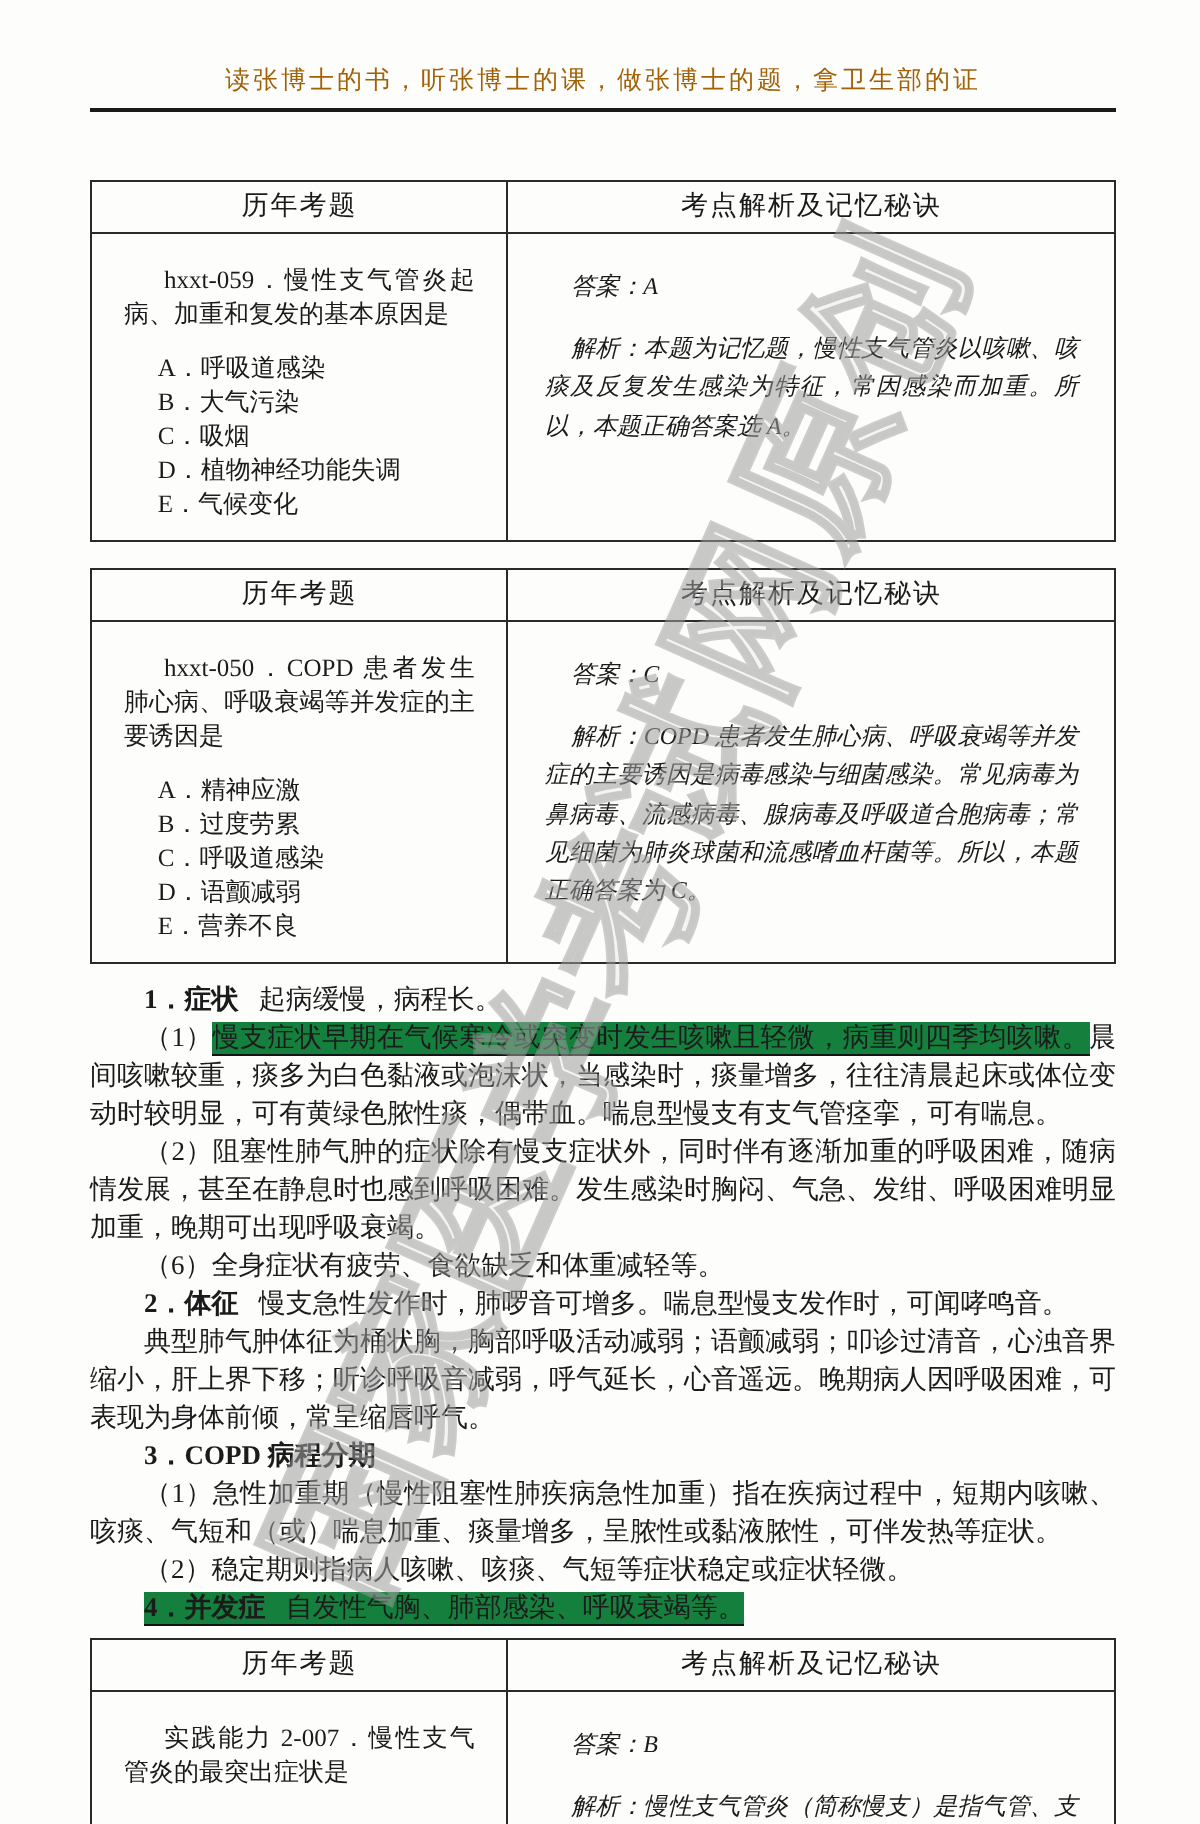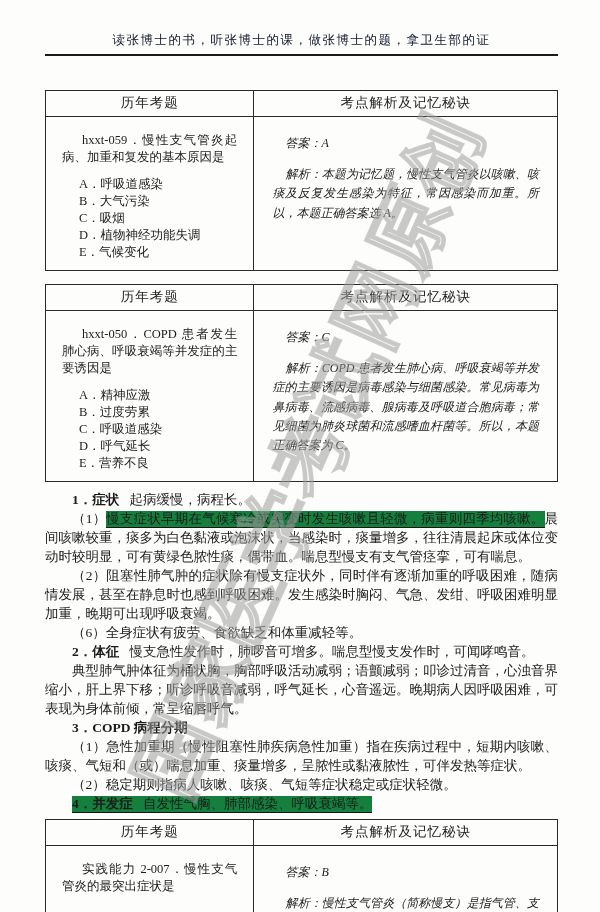--- a/index.html
+++ b/index.html
@@ -9,21 +9,21 @@
     font-family:"Liberation Serif","DejaVu Serif",serif;
   }
   .watermark{
     position:absolute;left:310px;top:455px;z-index:2;pointer-events:none;
     transform:translate(-50%,-50%) rotate(-66deg);
     white-space:nowrap;font-size:80px;font-weight:bold;letter-spacing:2px;
     color:rgba(185,185,185,0.12);
     -webkit-text-stroke:2px rgba(155,155,155,0.50);
   }
   .content{position:relative;z-index:1;padding:32px 42px 0 45px;}
-  .slogan{text-align:center;font-size:12.5px;letter-spacing:1.5px;color:#0f172a;}
+  .slogan{text-align:center;font-size:12.5px;letter-spacing:1.5px;color:#a16207;}
   .header-rule{border-bottom:2px solid #1a1a1a;margin-top:5px;height:0;}
 
   table.qa{width:100%;border-collapse:collapse;table-layout:fixed;}
   table.qa th{
     border:1px solid #2a2a2a;font-weight:normal;font-size:13.5px;
     padding:3px 0 4px;letter-spacing:1px;
   }
   table.qa td{
     border:1px solid #2a2a2a;vertical-align:top;
     padding:5px 6px 9px;font-size:12.5px;line-height:1.36;
@@ -92,21 +92,21 @@
           <tr>
         <th>历年考题</th>
         <th>考点解析及记忆秘诀</th>
       </tr>
       <tr>
         <td>
           <p class="q">hxxt-050．COPD 患者发生肺心病、呼吸衰竭等并发症的主要诱因是</p>
           <p class="opt">A．精神应激</p>
           <p class="opt">B．过度劳累</p>
           <p class="opt">C．呼吸道感染</p>
-          <p class="opt">D．呼气延长</p>
+          <p class="opt">D．语颤减弱</p>
           <p class="opt">E．营养不良</p>
         </td>
         <td class="ans">
           <p>答案：C</p>
           <p>解析：COPD 患者发生肺心病、呼吸衰竭等并发症的主要诱因是病毒感染与细菌感染。常见病毒为鼻病毒、流感病毒、腺病毒及呼吸道合胞病毒；常见细菌为肺炎球菌和流感嗜血杆菌等。所以，本题正确答案为 C。</p>
         </td>
       </tr>
     </tbody>
       </table>
 

